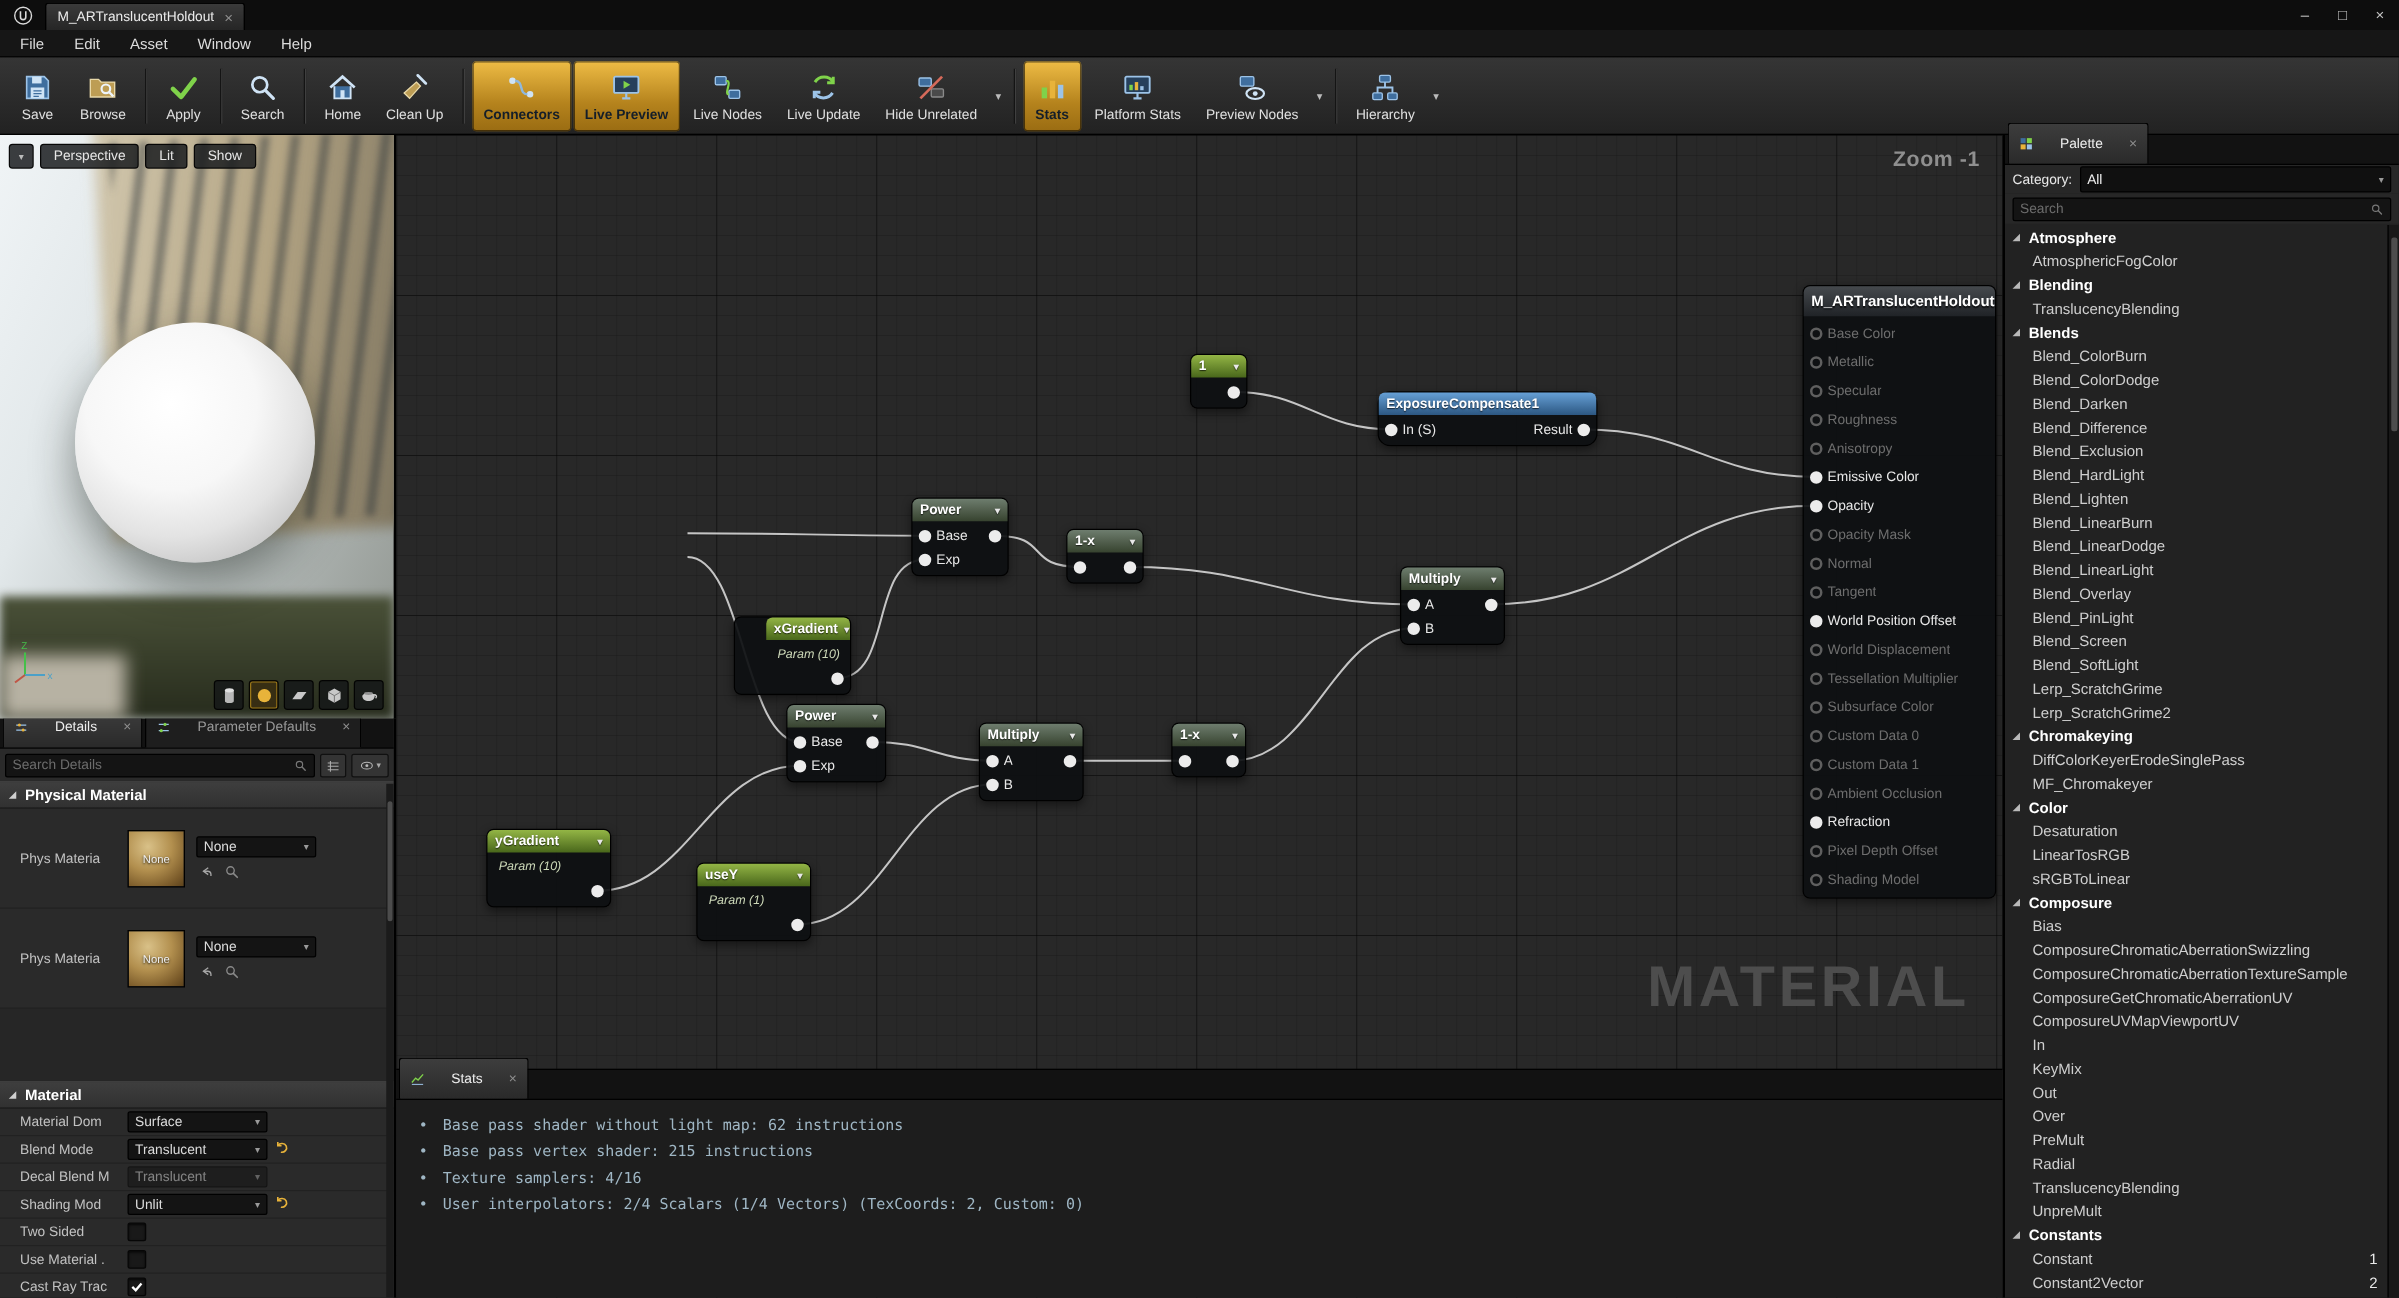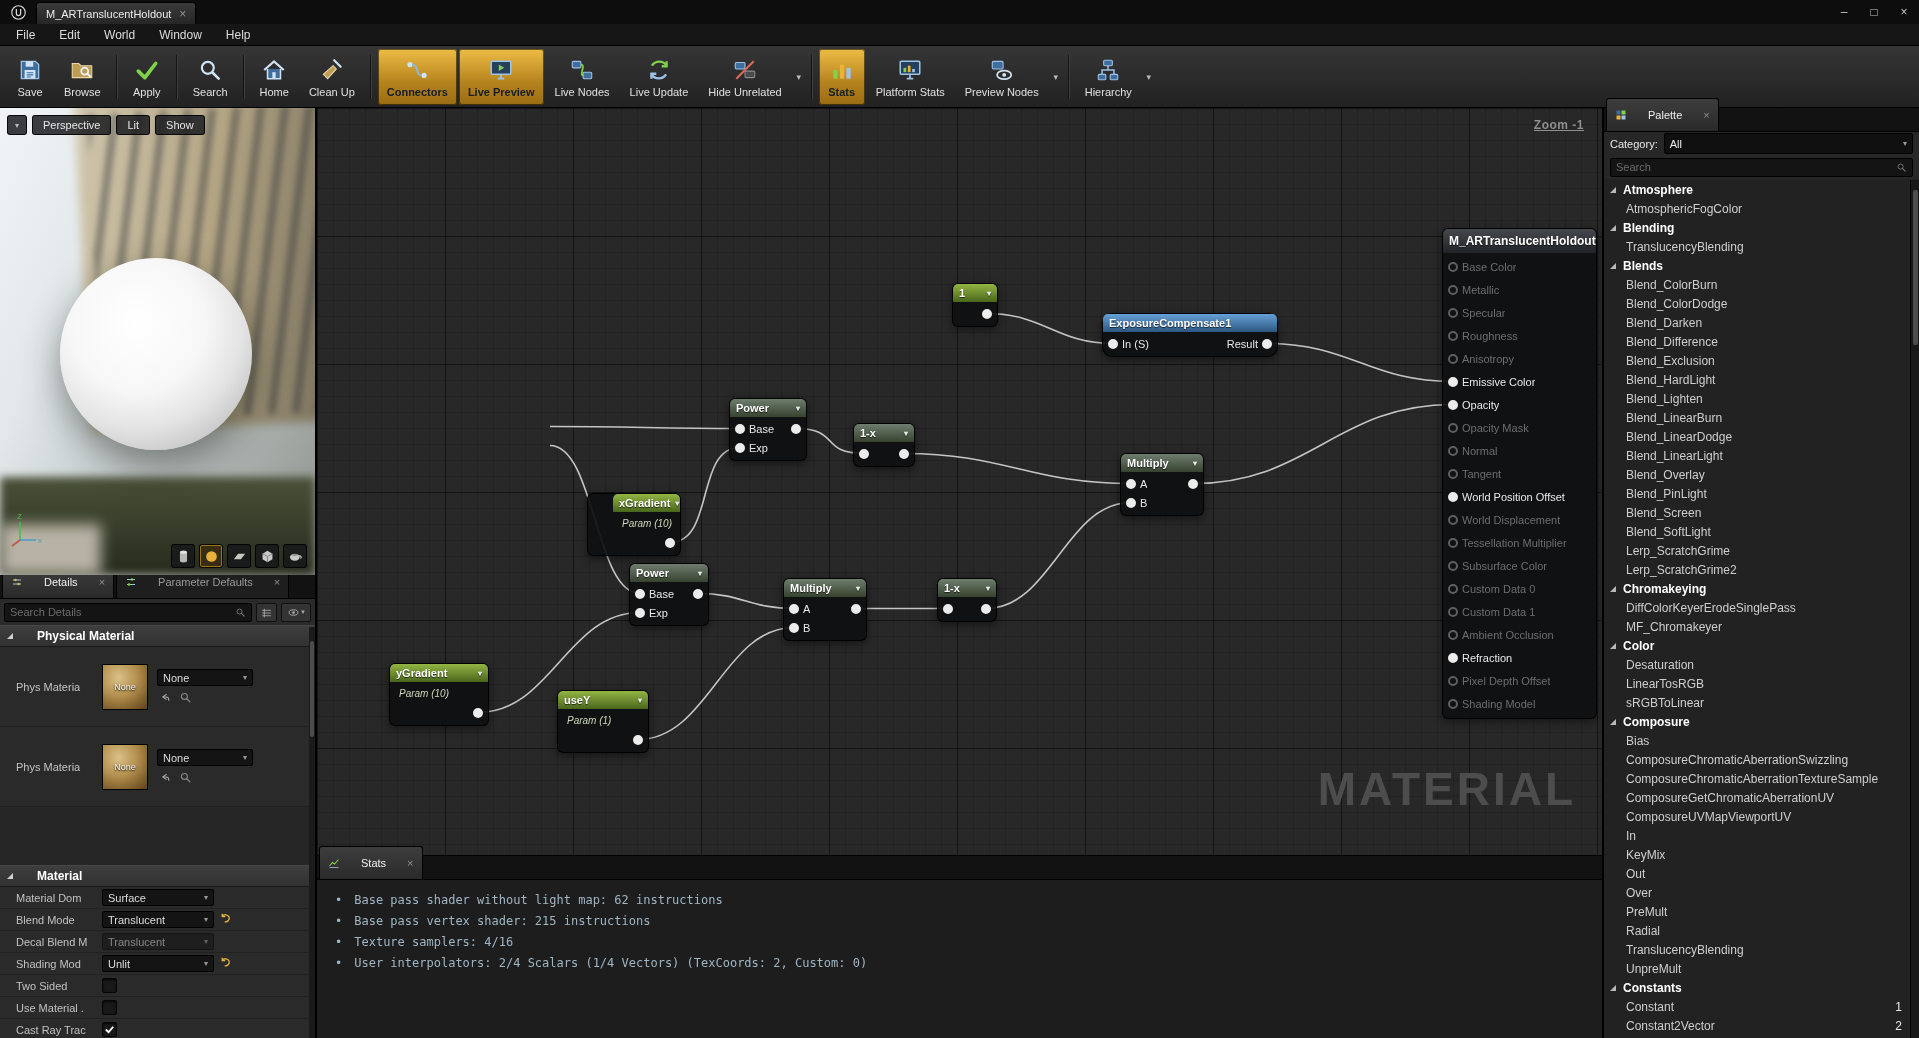--- a/index.html
+++ b/index.html
@@ -57,21 +57,21 @@
 .tab .tabx{font-size:11px;}
 .searchrow{height:26px;background:#2a2a2a;display:flex;align-items:center;padding:3px 4px;gap:4px;}
 .searchbox{flex:1;height:19px;background:#141414;border:1px solid #000;border-radius:2px;display:flex;align-items:center;padding:0 5px;}
 .searchbox input{flex:1;min-width:0;background:transparent;border:none;outline:none;color:#bbb;font-size:11px;font-family:inherit;}
 .searchbox input::placeholder{color:#6c6c6c;}
 .sicon{display:flex;}
 .sicon svg{width:11px;height:11px;opacity:.75;}
 .sqbtn{width:21px;height:19px;background:#343434;border:1px solid #101010;border-radius:2px;display:flex;align-items:center;justify-content:center;flex:none;gap:1px;}
 .sqbtn svg{width:13px;height:13px;}
 .sqbtn .mini-dd{font-size:7px;color:#aaa;}
-.sec-head{height:22px;background:linear-gradient(#3e3e3e,#313131);border-top:1px solid #474747;border-bottom:1px solid #1a1a1a;display:flex;align-items:center;gap:24px;padding:0 7px;color:#fff;font-weight:bold;font-size:12px;}
+.sec-head{height:22px;background:linear-gradient(#3e3e3e,#313131);border-top:1px solid #474747;border-bottom:1px solid #1a1a1a;display:flex;align-items:center;gap:7px;padding:0 7px;color:#fff;font-weight:bold;font-size:12px;}
 .tri{width:0;height:0;border-bottom:6px solid #cfcfcf;border-left:6px solid transparent;flex:none;}
 .prop-row{display:flex;align-items:center;min-height:22px;padding:2px 4px 2px 16px;border-bottom:1px solid #212121;background:#2a2a2a;}
 .prop-row.tall{height:80px;}
 .prop-label{width:86px;flex:none;color:#c2c2c2;font-size:11px;overflow:hidden;white-space:nowrap;}
 .thumb{width:46px;height:46px;flex:none;border:1px solid #000;background:radial-gradient(circle at 35% 28%,#d9c188 0%,#b28f4e 45%,#7c5c2b 80%,#5c421c 100%);display:flex;align-items:center;justify-content:center;margin-right:9px;}
 .thumb-label{font-size:9px;color:#f2f2f2;text-shadow:0 1px 2px #000;}
 .asset-col{display:flex;flex-direction:column;gap:5px;}
 .combo{width:96px;height:17px;background:#141414;border:1px solid #000;border-radius:2px;display:flex;align-items:center;padding:0 5px;color:#dcdcdc;font-size:11px;}
 .combo .combo-arrow{margin-left:auto;font-size:8px;color:#9a9a9a;padding-left:4px;}
 .combo.w110{width:112px;}
@@ -85,21 +85,21 @@
 .checkbox svg{width:11px;height:11px;}
 .sec-gap{height:58px;background:#262626;border-bottom:none;}
 .dscroll{position:absolute;right:0;top:52px;width:6px;bottom:0;background:#1b1b1b;}
 .dscroll .thumbbar{position:absolute;left:1px;width:4px;top:14px;height:96px;background:#4c4c4c;border-radius:2px;}
 
 
 #graph-area{position:absolute;left:317px;top:108px;width:1285px;height:930px;overflow:hidden;background-color:#282828;background-image:linear-gradient(rgba(0,0,0,.40) 1px,transparent 1px),linear-gradient(90deg,rgba(0,0,0,.40) 1px,transparent 1px),linear-gradient(rgba(0,0,0,.15) 1px,transparent 1px),linear-gradient(90deg,rgba(0,0,0,.15) 1px,transparent 1px);background-size:128px 128px,128px 128px,16px 16px,16px 16px;}
 #wire-svg{position:absolute;left:0;top:0;z-index:1;}
 .wire{stroke:#d2d2d2;stroke-width:1.6;fill:none;opacity:.92;}
 #graph-nodes{position:absolute;inset:0;z-index:2;}
-.zoomlabel{position:absolute;right:18px;top:10px;color:#8f8f8f;font-size:12px;font-weight:bold;letter-spacing:.5px;z-index:3;text-decoration:underline;}
+.zoomlabel{position:absolute;right:18px;top:10px;color:#8f8f8f;font-size:17px;font-weight:bold;letter-spacing:.5px;z-index:3;}
 .watermark{position:absolute;right:26px;top:654px;color:#4d4d4d;font-size:46px;font-weight:bold;letter-spacing:3px;z-index:0;}
 .gnode{position:absolute;background:rgba(14,16,18,.93);border:1px solid rgba(0,0,0,.95);border-radius:6px;box-shadow:0 3px 8px rgba(0,0,0,.45);}
 .gnode-head{height:18px;border-radius:5px 5px 0 0;display:flex;align-items:center;padding:0 6px;color:#fff;font-size:11px;font-weight:bold;text-shadow:0 1px 1px rgba(0,0,0,.7);white-space:nowrap;overflow:hidden;}
 .gnode-head.mat-head{height:24px;font-size:12px;}
 .gdd{margin-left:auto;font-size:8px;color:#e8e8e8;padding-left:5px;}
 .hc-gray{background:linear-gradient(#6e7d6e,#37432f);}
 .hc-green{background:linear-gradient(#93b545,#49671b);}
 .hc-blue{background:linear-gradient(#66a0d6,#2c5782);}
 .hc-steel{background:linear-gradient(#73909f,#394f59);}
 .hc-dark{background:linear-gradient(#45494d,#202327);}
@@ -152,21 +152,21 @@
   <div class="wincontrols">
     <span class="winbtn">–</span>
     <span class="winbtn">□</span>
     <span class="winbtn">×</span>
   </div>
 </div>
 
 <div id="menubar">
     <span class="menu-item">File</span>
     <span class="menu-item">Edit</span>
-    <span class="menu-item">World</span>
+    <span class="menu-item">Asset</span>
     <span class="menu-item">Window</span>
     <span class="menu-item">Help</span>
   </div>
 
 <div id="toolbar">
     <div class="tb-btn">
       <span class="tb-ic">
         <svg viewBox="0 0 24 24">
           <path d="M4 4 H17 L20 7 V20 H4 Z" fill="#3f6e9e" stroke="#9cc3e8" stroke-width="1.2"></path>
           <rect x="8" y="4" width="7" height="5" fill="#cfe3f5"></rect>

